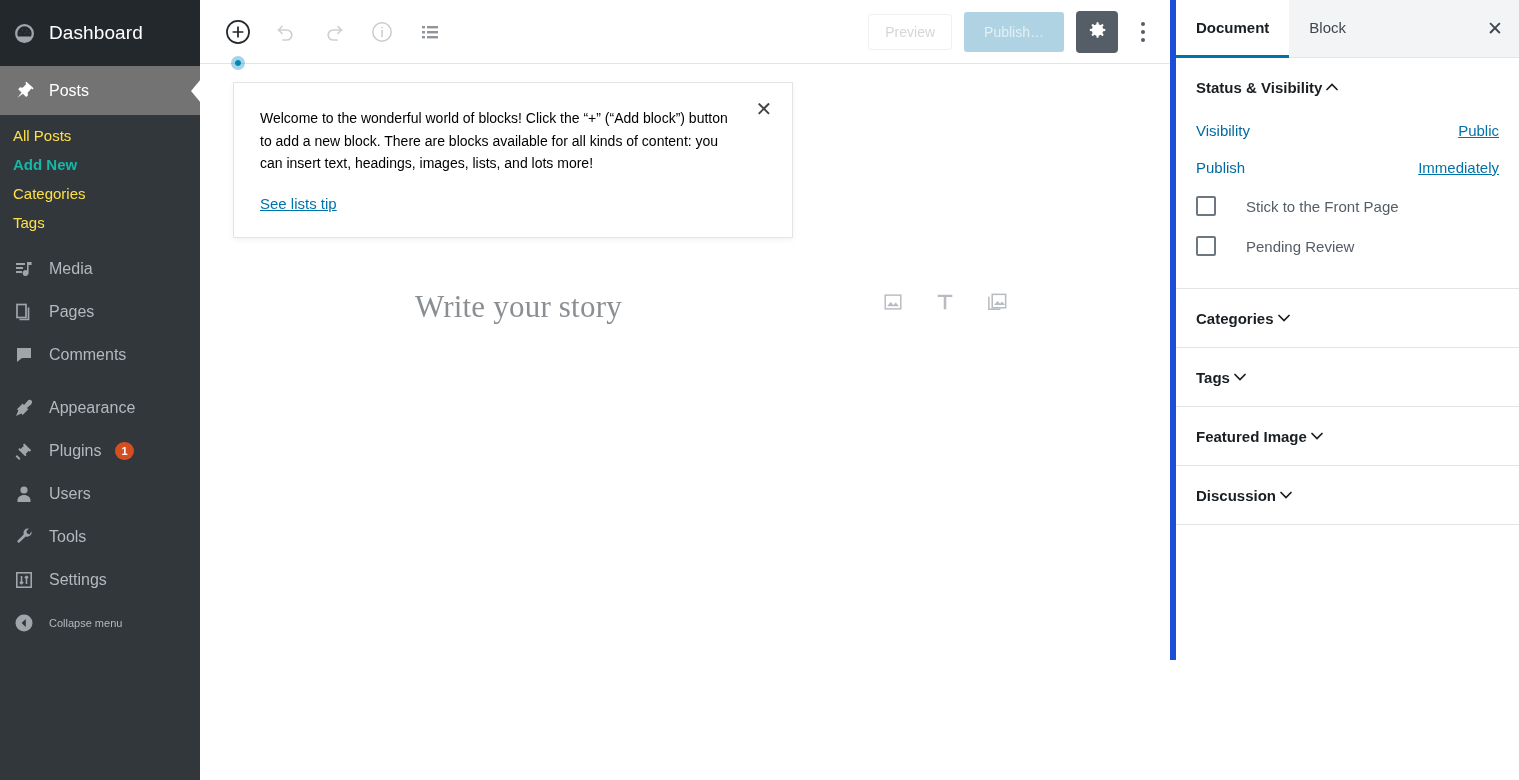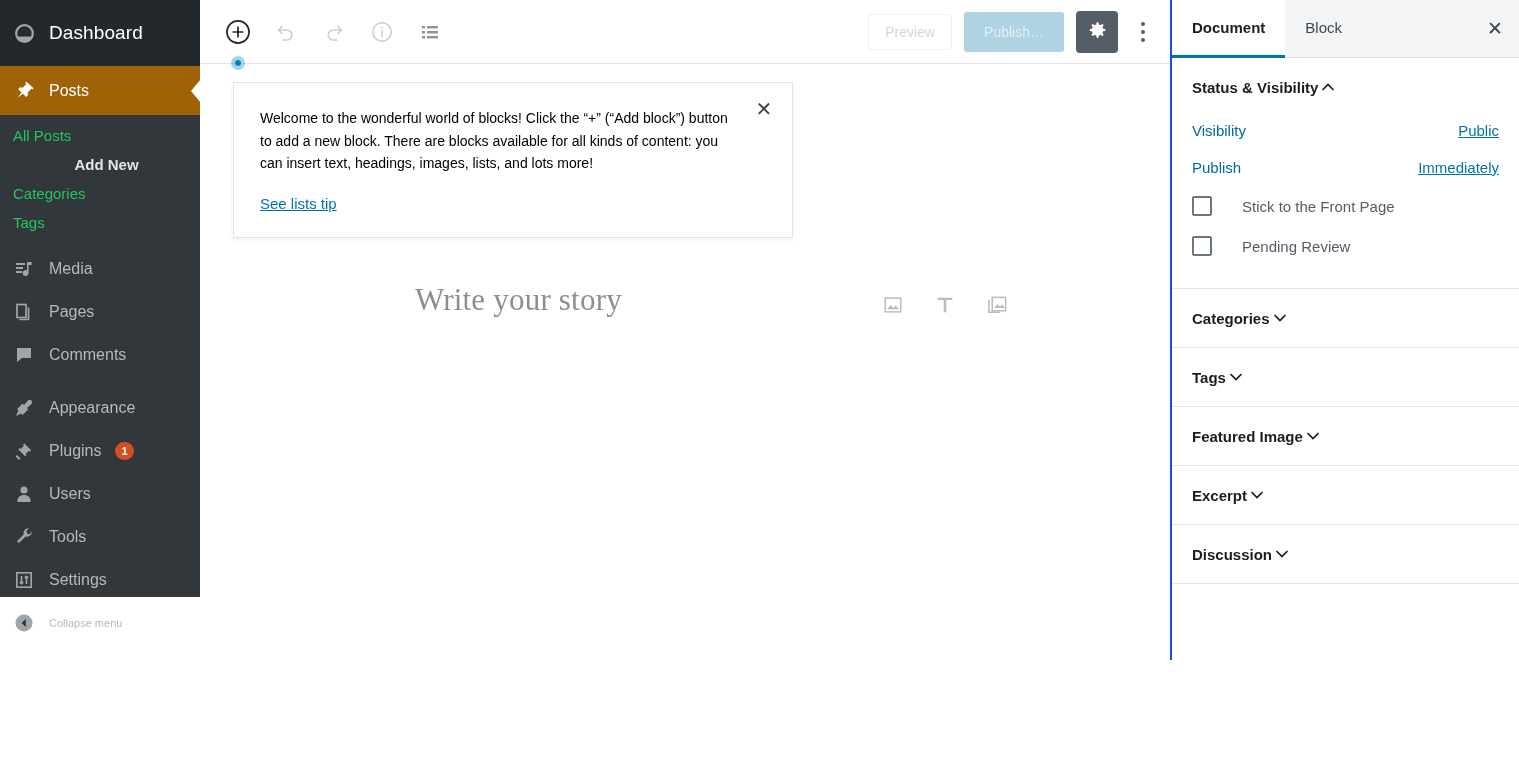--- a/index.html
+++ b/index.html
@@ -5,52 +5,52 @@
   * { box-sizing: border-box; margin: 0; padding: 0; }
   html, body {
     width: 1519px; height: 780px;
     font-family: "Liberation Sans", sans-serif;
     background: #fff; overflow: hidden;
   }
   .app { display: flex; width: 1519px; height: 780px; }
 
   
   .adminmenu {
-    width: 200px; height: 597px; background: #32373c;
+    width: 200px; height: 780px; background: #32373c;
     flex: 0 0 200px; position: relative; color: #b4b9be;
   }
   .menu-top {
     display: flex; align-items: center; gap: 14px;
     height: 66px; padding: 0 0 0 13px;
     background: #23282d; color: #fff;
   }
   .menu-top .mlabel { font-size: 19px; color: #fff; letter-spacing: .1px; }
   .menu-item {
     display: flex; align-items: center; gap: 14px;
     padding: 0 0 0 13px; height: 43px;
     font-size: 16px; color: #b4b9be; cursor: pointer; position: relative;
   }
   .menu-item.active {
-    background: #a16207; color: #fff; height: 49px;
+    background: #737373; color: #fff; height: 49px;
   }
   .menu-item.active .mlabel { color: #fff; }
   .menu-item.active::after {
     content: ""; position: absolute; right: -1px; top: 50%;
     transform: translateY(-50%);
     border-style: solid; border-width: 12px 10px 12px 0;
     border-color: transparent #fff transparent transparent;
   }
   .menu-icon { width: 22px; height: 22px; display: flex; align-items: center;
     justify-content: center; flex: 0 0 22px; }
   .menu-icon svg { display: block; }
   .submenu { background: #32373c; padding: 6px 0 10px 0; }
   .submenu-item {
-    padding: 6px 0 6px 13px; font-size: 15px; color: #22c55e; cursor: pointer;
-  }
-  .submenu-item.current { color: #e5e5e5; font-weight: bold; text-align: center; }
+    padding: 6px 0 6px 13px; font-size: 15px; color: #fde047; cursor: pointer;
+  }
+  .submenu-item.current { color: #14b8a6; font-weight: bold; }
   .menu-sep { height: 10px; }
   .badge {
     background: #d54e21; color: #fff; font-size: 11px; font-weight: bold;
     border-radius: 10px; min-width: 18px; height: 18px; line-height: 18px;
     text-align: center; padding: 0 6px; display: inline-block;
   }
   .collapse-item { color: #b4b9be; }
 
   
   .editor { flex: 1 1 auto; height: 780px; position: relative;
@@ -114,35 +114,35 @@
   .tip-link {
     display: inline-block; margin-top: 20px; font-size: 15px;
     color: #0073aa; text-decoration: underline; cursor: pointer;
   }
   .tip-close {
     position: absolute; right: 10px; top: 8px; width: 36px; height: 36px;
     display: flex; align-items: center; justify-content: center;
     cursor: pointer; color: #444; font-size: 20px; line-height: 1;
   }
   .post-title-row {
-    position: absolute; left: 0; right: 0; top: 218px;
-    display: flex; align-items: flex-end; padding: 0 160px 0 215px;
+    position: absolute; left: 0; right: 0; top: 225px;
+    display: flex; align-items: flex-start; padding: 0 160px 0 215px;
   }
   .post-title {
     font-family: "Liberation Serif", serif; font-size: 31px;
     color: #8a8f94; letter-spacing: .2px; flex: 1 1 auto;
   }
   .quick-inserts { display: flex; align-items: center; gap: 26px; color: #b8bcc0; }
   .qi-btn { cursor: pointer; display: flex; align-items: center;
             justify-content: center; width: 26px; height: 26px; }
 
   
   .settings {
     width: 349px; flex: 0 0 349px; height: 660px;
-    border-left: 2px solid #1d4ed8; background: #fff;
+    border-left: 6px solid #1d4ed8; background: #fff;
     display: flex; flex-direction: column;
   }
   .settings-tabs {
     height: 58px; flex: 0 0 58px; display: flex; align-items: stretch;
     border-bottom: 1px solid #e2e4e7; background: #f3f4f5; position: relative;
   }
   .stab {
     padding: 0 20px; display: flex; align-items: center;
     font-size: 15px; color: #40464d; cursor: pointer;
     border-bottom: 3px solid transparent; margin-bottom: -1px;
@@ -465,30 +465,20 @@
       <div class="panel-head">
         <span class="panel-title">Featured Image</span>
         <span class="chev">
           <svg width="20" height="20" viewBox="0 0 24 24" fill="none" stroke="#191e23" stroke-width="2.1" stroke-linecap="round">
               <path d="M6 9l6 6 6-6"></path>
             </svg>
         </span>
       </div>
     </div>
 
-    <div class="panel">
-      <div class="panel-head">
-        <span class="panel-title">Excerpt</span>
-        <span class="chev">
-          <svg width="20" height="20" viewBox="0 0 24 24" fill="none" stroke="#191e23" stroke-width="2.1" stroke-linecap="round">
-              <path d="M6 9l6 6 6-6"></path>
-            </svg>
-        </span>
-      </div>
-    </div>
 
     <div class="panel">
       <div class="panel-head">
         <span class="panel-title">Discussion</span>
         <span class="chev">
           <svg width="20" height="20" viewBox="0 0 24 24" fill="none" stroke="#191e23" stroke-width="2.1" stroke-linecap="round">
               <path d="M6 9l6 6 6-6"></path>
             </svg>
         </span>
       </div>

